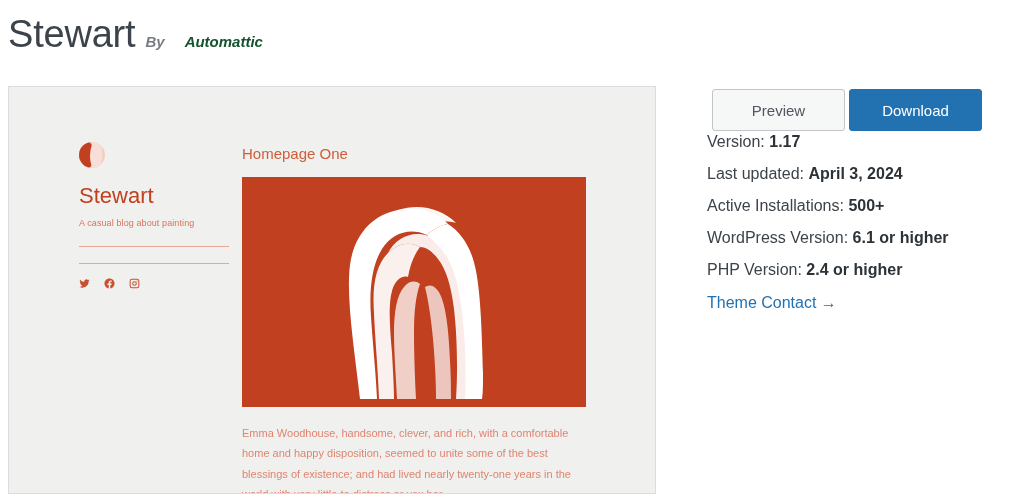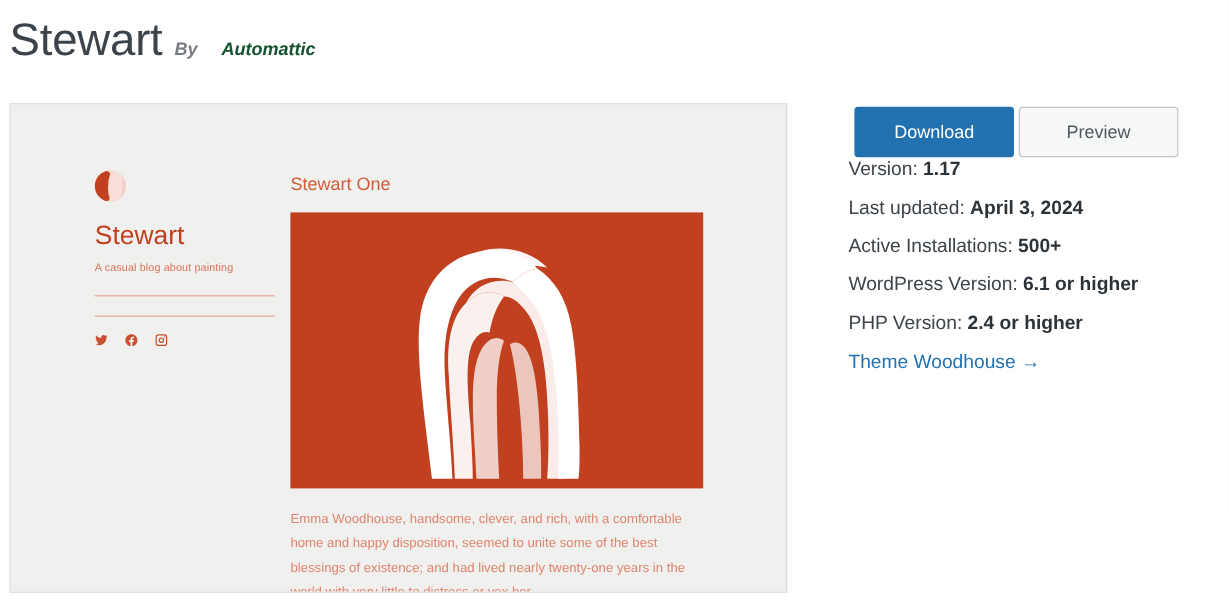--- a/index.html
+++ b/index.html
@@ -265,21 +265,21 @@
           <svg width="11" height="11" viewBox="0 0 24 24" fill="none" stroke="#c94f2e" stroke-width="2.2">
               <rect x="2.5" y="2.5" width="19" height="19" rx="4"></rect>
               <circle cx="12" cy="12" r="4"></circle>
               <circle cx="17.6" cy="6.4" r="1.1" fill="#c94f2e" stroke="none"></circle>
             </svg>
         </span>
       </div>
     </div>
 
     <div class="demo-content">
-      <div class="post-title">Stewart One</div>
+      <div class="post-title">Homepage One</div>
 
       <div class="post-image">
         <svg width="344" height="230" viewBox="0 0 344 230">
           <g fill="#ffffff">
             <path d="M118 222 C112 170 104 120 108 88 C112 58 130 38 156 33 C178 29 196 36 206 47 C199 48 191 52 185 58 C168 50 150 56 140 72 C130 88 127 112 129 140 C131 170 134 198 135 222 Z"></path>
             <path d="M137 222 C136 192 133 162 132 136 C130 108 134 88 146 76 C156 66 168 64 178 70 C172 78 168 88 166 100 C160 98 153 103 150 114 C146 128 148 152 150 176 C151 194 152 210 152 222 Z" opacity="0.92"></path>
             <path d="M206 47 C220 56 230 72 234 94 C239 120 240 160 241 196 C241 208 241 216 240 222 L223 222 C224 206 224 182 222 156 C220 128 216 104 209 88 C204 76 196 68 185 58 C191 52 199 48 206 47 Z"></path>
             <path d="M214 222 C216 192 215 158 212 132 C209 108 204 92 196 82 C190 74 184 70 178 70 C168 64 156 66 146 76 C152 64 164 56 178 57 C193 58 205 70 212 88 C220 108 224 140 226 172 C227 192 228 210 228 222 Z" opacity="0.9"></path>
             <path d="M155 222 C154 200 152 176 152 156 C152 134 155 118 162 110 C167 104 173 103 178 107 C174 118 172 134 172 154 C172 178 173 202 174 222 Z" opacity="0.75"></path>
             <path d="M183 110 C189 106 196 110 200 122 C205 136 207 160 208 184 C209 200 209 214 209 222 L194 222 C194 206 193 184 191 162 C189 140 186 122 183 110 Z" opacity="0.7"></path>
@@ -288,22 +288,22 @@
         </svg>
       </div>
 
       <div class="post-excerpt">Emma Woodhouse, handsome, clever, and rich, with a comfortable home and happy disposition, seemed to unite some of the best blessings of existence; and had lived nearly twenty-one years in the world with very little to distress or vex her.</div>
       <div class="post-date">May 25, 2021</div>
     </div>
   </div>
 </div>
 
 <div class="theme-actions">
+  <button class="btn btn-preview">Preview</button>
   <button class="btn btn-download">Download</button>
-  <button class="btn btn-preview">Preview</button>
 </div>
 
 <div class="theme-meta">
   <div class="meta-row">
     <span>Version:</span>
     <span class="meta-value">1.17</span>
   </div>
   <div class="meta-row">
     <span>Last updated:</span>
     <span class="meta-value">April 3, 2024</span>
@@ -313,14 +313,14 @@
     <span class="meta-value">500+</span>
   </div>
   <div class="meta-row">
     <span>WordPress Version:</span>
     <span class="meta-value">6.1 or higher</span>
   </div>
   <div class="meta-row">
     <span>PHP Version:</span>
     <span class="meta-value">2.4 or higher</span>
   </div>
-  <a class="homepage-link" href="#">Theme Woodhouse  →</a>
+  <a class="homepage-link" href="#">Theme Contact  →</a>
 </div>
 
 </body></html>

